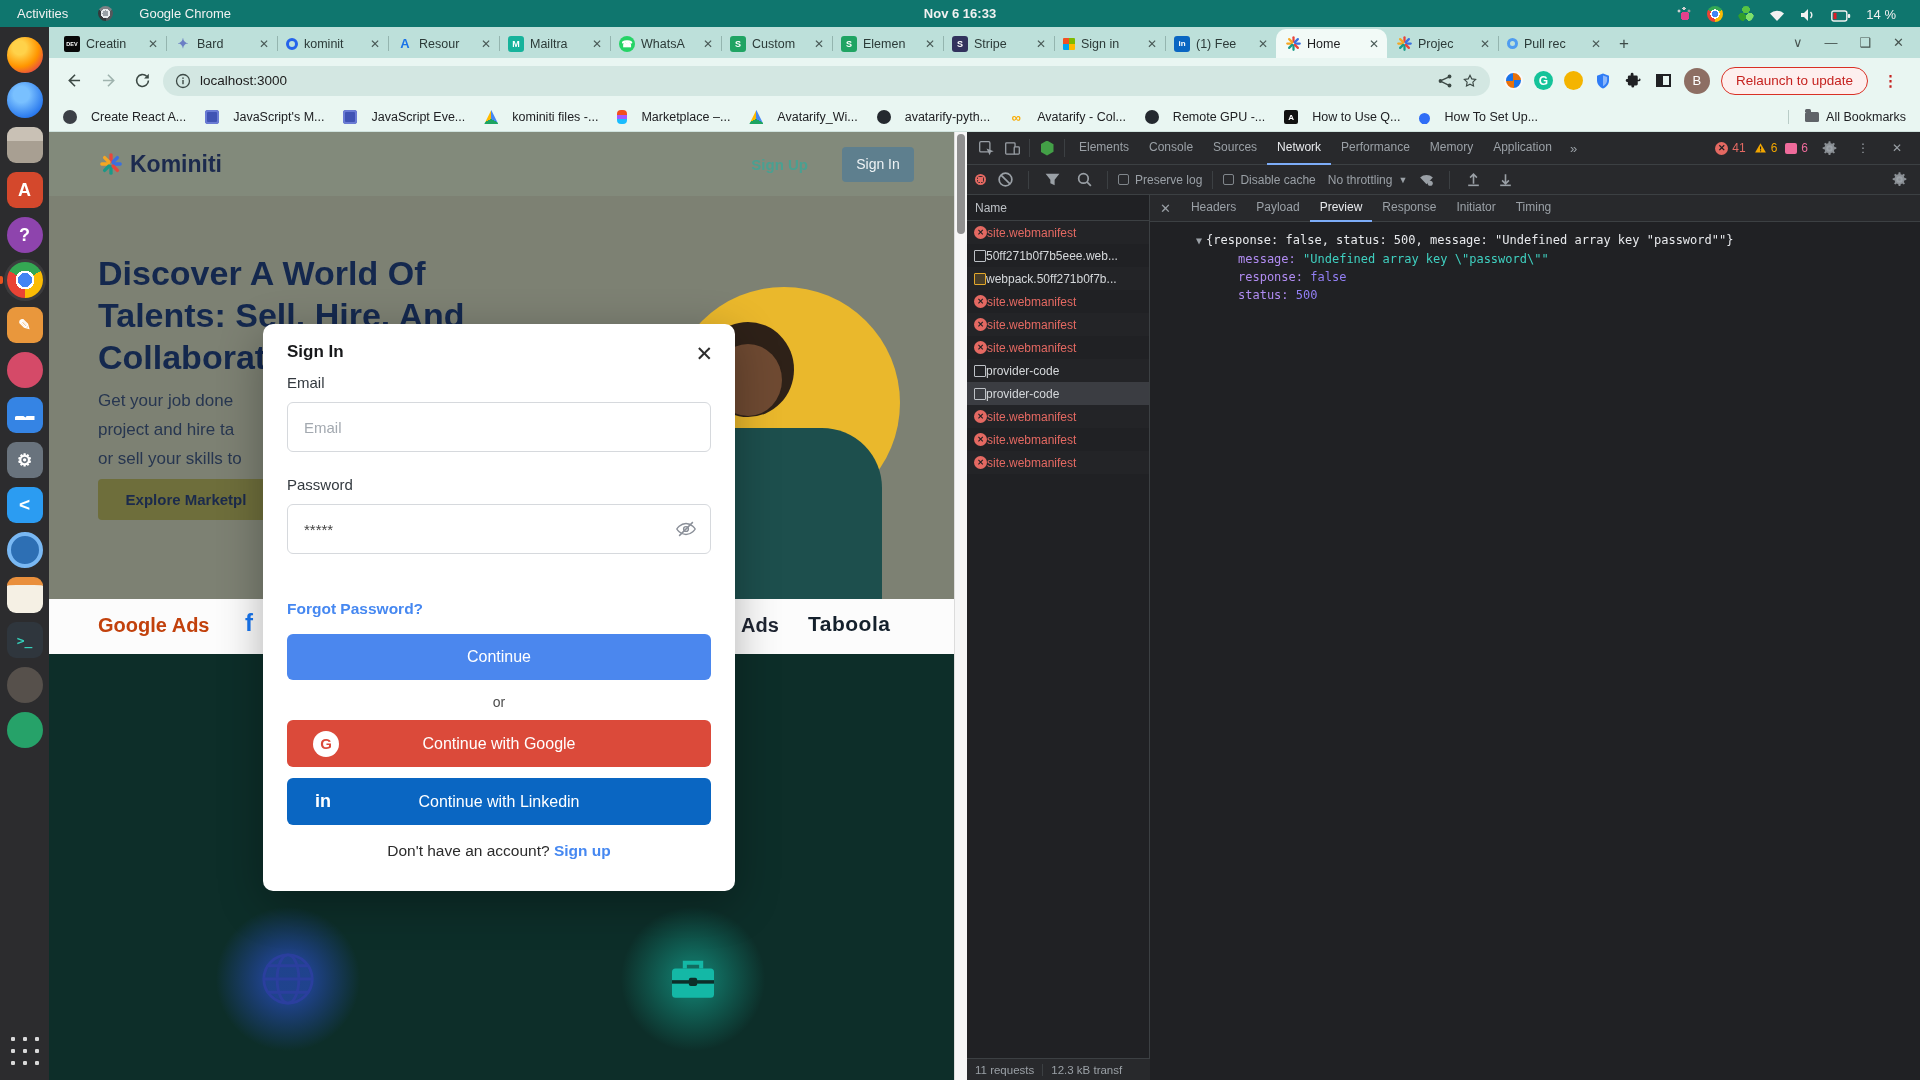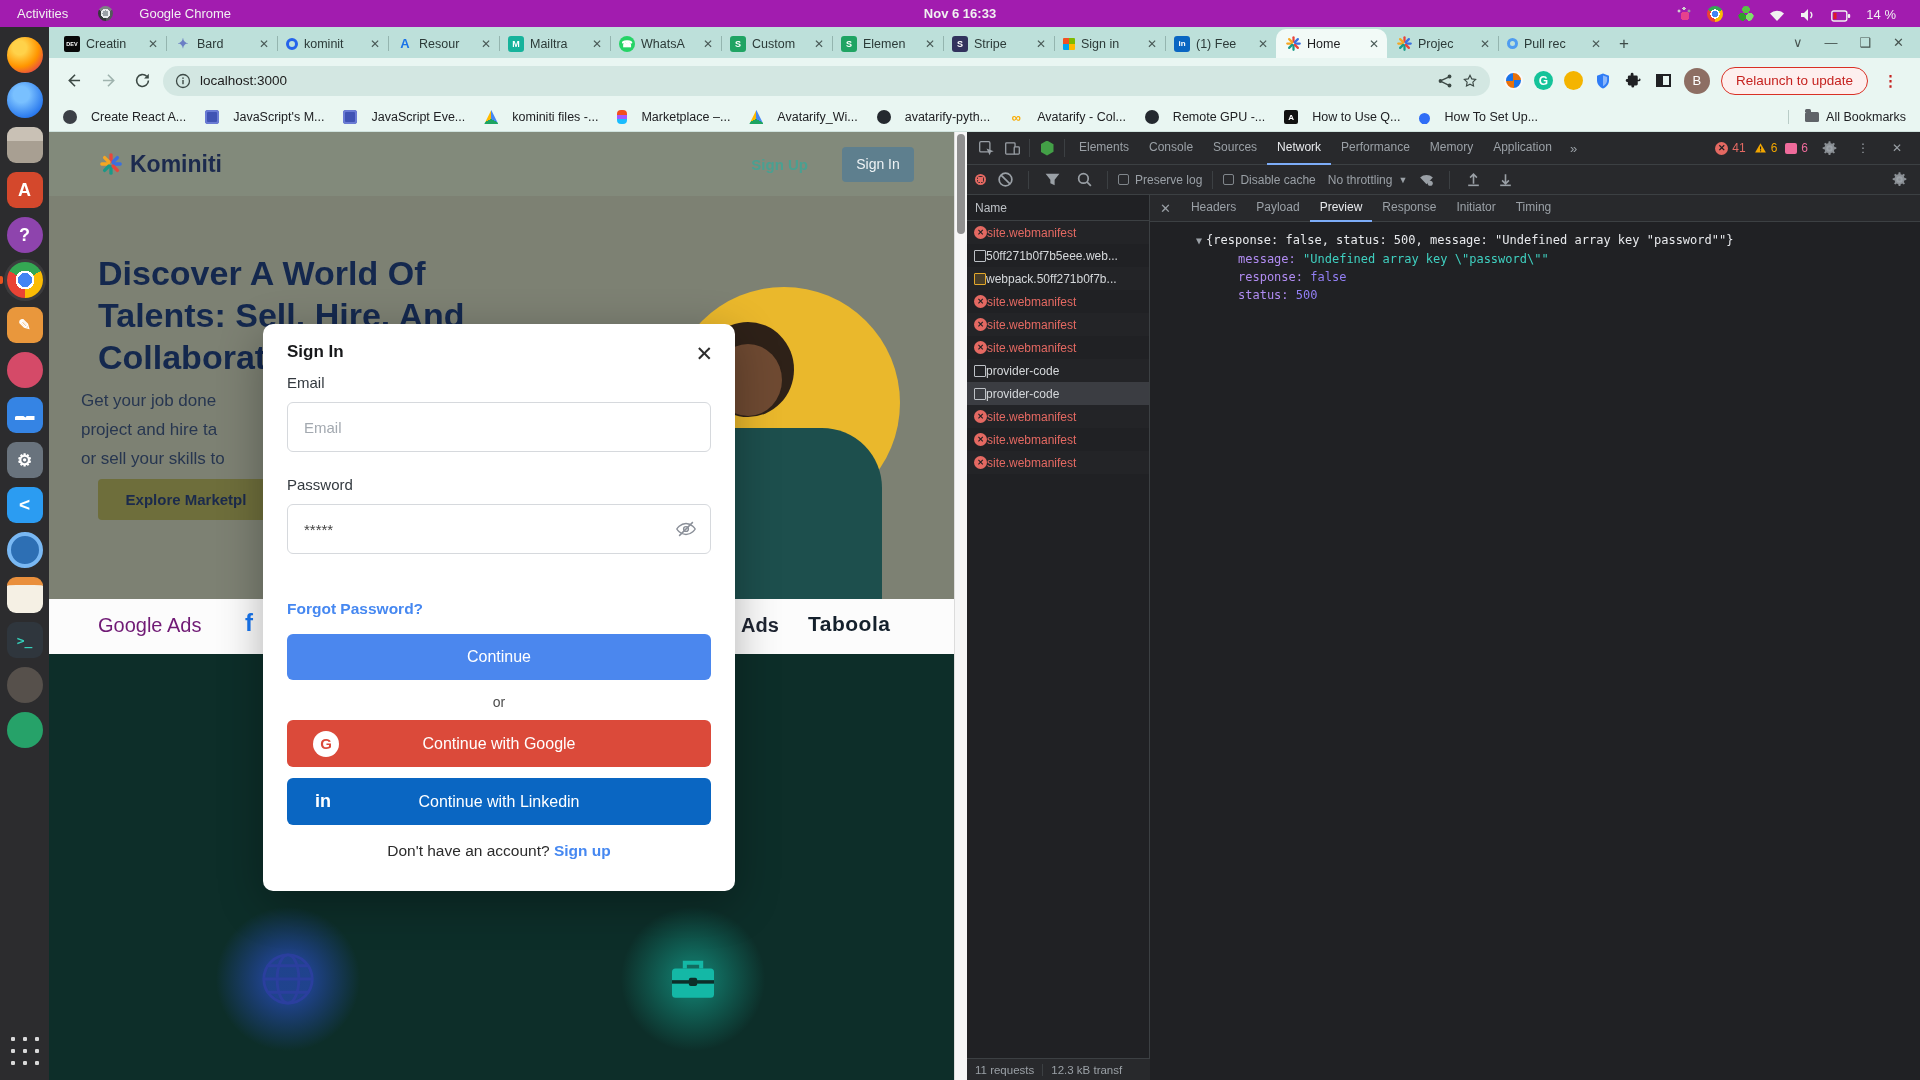--- a/index.html
+++ b/index.html
@@ -1,20 +1,20 @@
 <!DOCTYPE html>
 <html><head>
 <meta charset="utf-8">
 <style>
   html,body{margin:0;padding:0;background:#111;}
   *{box-sizing:border-box;}
   .app{position:relative;width:1920px;height:1080px;overflow:hidden;background:#1d1d1d;font-family:"Liberation Sans",sans-serif;}
 
   
-  .topbar{position:absolute;left:0;top:0;width:1920px;height:27px;background:#a21caf;color:#f1f1f1;display:flex;align-items:center;font-size:13px;}
+  .topbar{position:absolute;left:0;top:0;width:1920px;height:27px;background:#0f766e;color:#f1f1f1;display:flex;align-items:center;font-size:13px;}
   .topbar .left{display:flex;align-items:center;gap:30px;padding-left:17px;}
   .topbar .appname{display:flex;align-items:center;gap:26px;}
   .mini-chrome{width:15px;height:15px;border-radius:50%;background:
      radial-gradient(circle at 50% 50%, #9aa0a6 0 3px, #e8eaed 3px 4.5px, transparent 4.5px),
      conic-gradient(from -60deg, #7d8084 0 120deg, #55585c 0 240deg, #35383b 0);}
   .topbar .clock{position:absolute;left:0;right:0;text-align:center;font-weight:700;}
   .topbar .right{margin-left:auto;display:flex;align-items:flex-end;gap:15px;padding-right:24px;z-index:2;}
   .ind{width:16px;height:16px;display:inline-block;}
   .ind-pink{border-radius:50%;background:
      radial-gradient(circle 4.5px at 9px 10px,#e7418c 96%,transparent),
@@ -118,28 +118,28 @@
   .pagescroll{width:13px;background:#f6f6f6;border-left:1px solid #dcdcdc;position:relative;flex:none;}
   .pagescroll .thumb{position:absolute;left:2px;right:2px;top:2px;height:100px;background:#8f8f8f;border-radius:4px;}
 
   
   .siteheader{height:64px;background:#828a7b;display:flex;align-items:center;padding:0 40px 0 51px;}
   .brandlogo{display:flex;align-items:center;gap:8px;font-size:23px;font-weight:800;color:#1c2a4e;}
   .siteheader .navright{margin-left:auto;display:flex;align-items:center;gap:34px;}
   .signup-link{color:#4aa091;font-size:15px;font-weight:700;}
   .signin-btn{width:72px;height:35px;background:#5e7f8e;border-radius:4px;color:#eef3f5;font-size:14px;display:flex;align-items:center;justify-content:center;}
   .hero-h{position:absolute;left:49px;top:120px;font-size:34px;line-height:42px;font-weight:800;color:#14284e;white-space:nowrap;}
-  .hero-p{position:absolute;left:32px;top:254px;font-size:17px;line-height:29px;color:#273650;white-space:nowrap;}
+  .hero-p{position:absolute;left:49px;top:254px;font-size:17px;line-height:29px;color:#273650;white-space:nowrap;}
   .cta{position:absolute;left:49px;top:347px;width:176px;height:41px;background:#6e6e3b;border-radius:4px;color:#1b2a4c;font-size:15px;font-weight:700;display:flex;align-items:center;justify-content:center;white-space:nowrap;overflow:hidden;}
   .photo-circle{position:absolute;left:619px;top:155px;width:232px;height:232px;border-radius:50%;background:#eab82c;}
   .photo-head{position:absolute;left:653px;top:190px;width:92px;height:95px;border-radius:50%;background:#2e2118;}
   .photo-face{position:absolute;left:665px;top:212px;width:68px;height:72px;border-radius:50%;background:#6f4a32;}
   .photo-torso{position:absolute;left:619px;top:296px;width:214px;height:171px;border-radius:60px 60px 0 0;background:#1d4f4d;}
   .brandstrip{position:absolute;left:0;top:467px;width:100%;height:55px;background:#fcfcfc;}
-  .bs-google{position:absolute;left:49px;top:15px;font-size:20px;font-weight:400;color:#701a75;}
+  .bs-google{position:absolute;left:49px;top:15px;font-size:20px;font-weight:700;color:#c2410c;}
   .bs-f{position:absolute;left:196px;top:10px;font-size:24px;font-weight:800;color:#1877f2;}
   .bs-ads{position:absolute;left:692px;top:15px;font-size:20px;font-weight:700;color:#1f2532;}
   .bs-taboola{position:absolute;left:759px;top:13px;font-size:21px;font-weight:800;color:#14202c;letter-spacing:.5px;}
   .darksection{position:absolute;left:0;top:522px;width:100%;bottom:0;background:#0d2e29;}
   .glow{position:absolute;width:150px;height:150px;display:flex;align-items:center;justify-content:center;border-radius:50%;}
   .glow.globe{left:164px;top:250px;background:radial-gradient(circle,rgba(47,84,224,.55) 0 20%,rgba(47,84,224,0) 68%);}
   .glow.case{left:569px;top:250px;background:radial-gradient(circle,rgba(23,201,177,.4) 0 20%,rgba(23,201,177,0) 68%);}
 
   
   .modal{position:absolute;left:214px;top:192px;width:472px;height:567px;background:#fff;border-radius:10px;box-shadow:0 12px 45px rgba(0,0,0,.3);z-index:50;}

